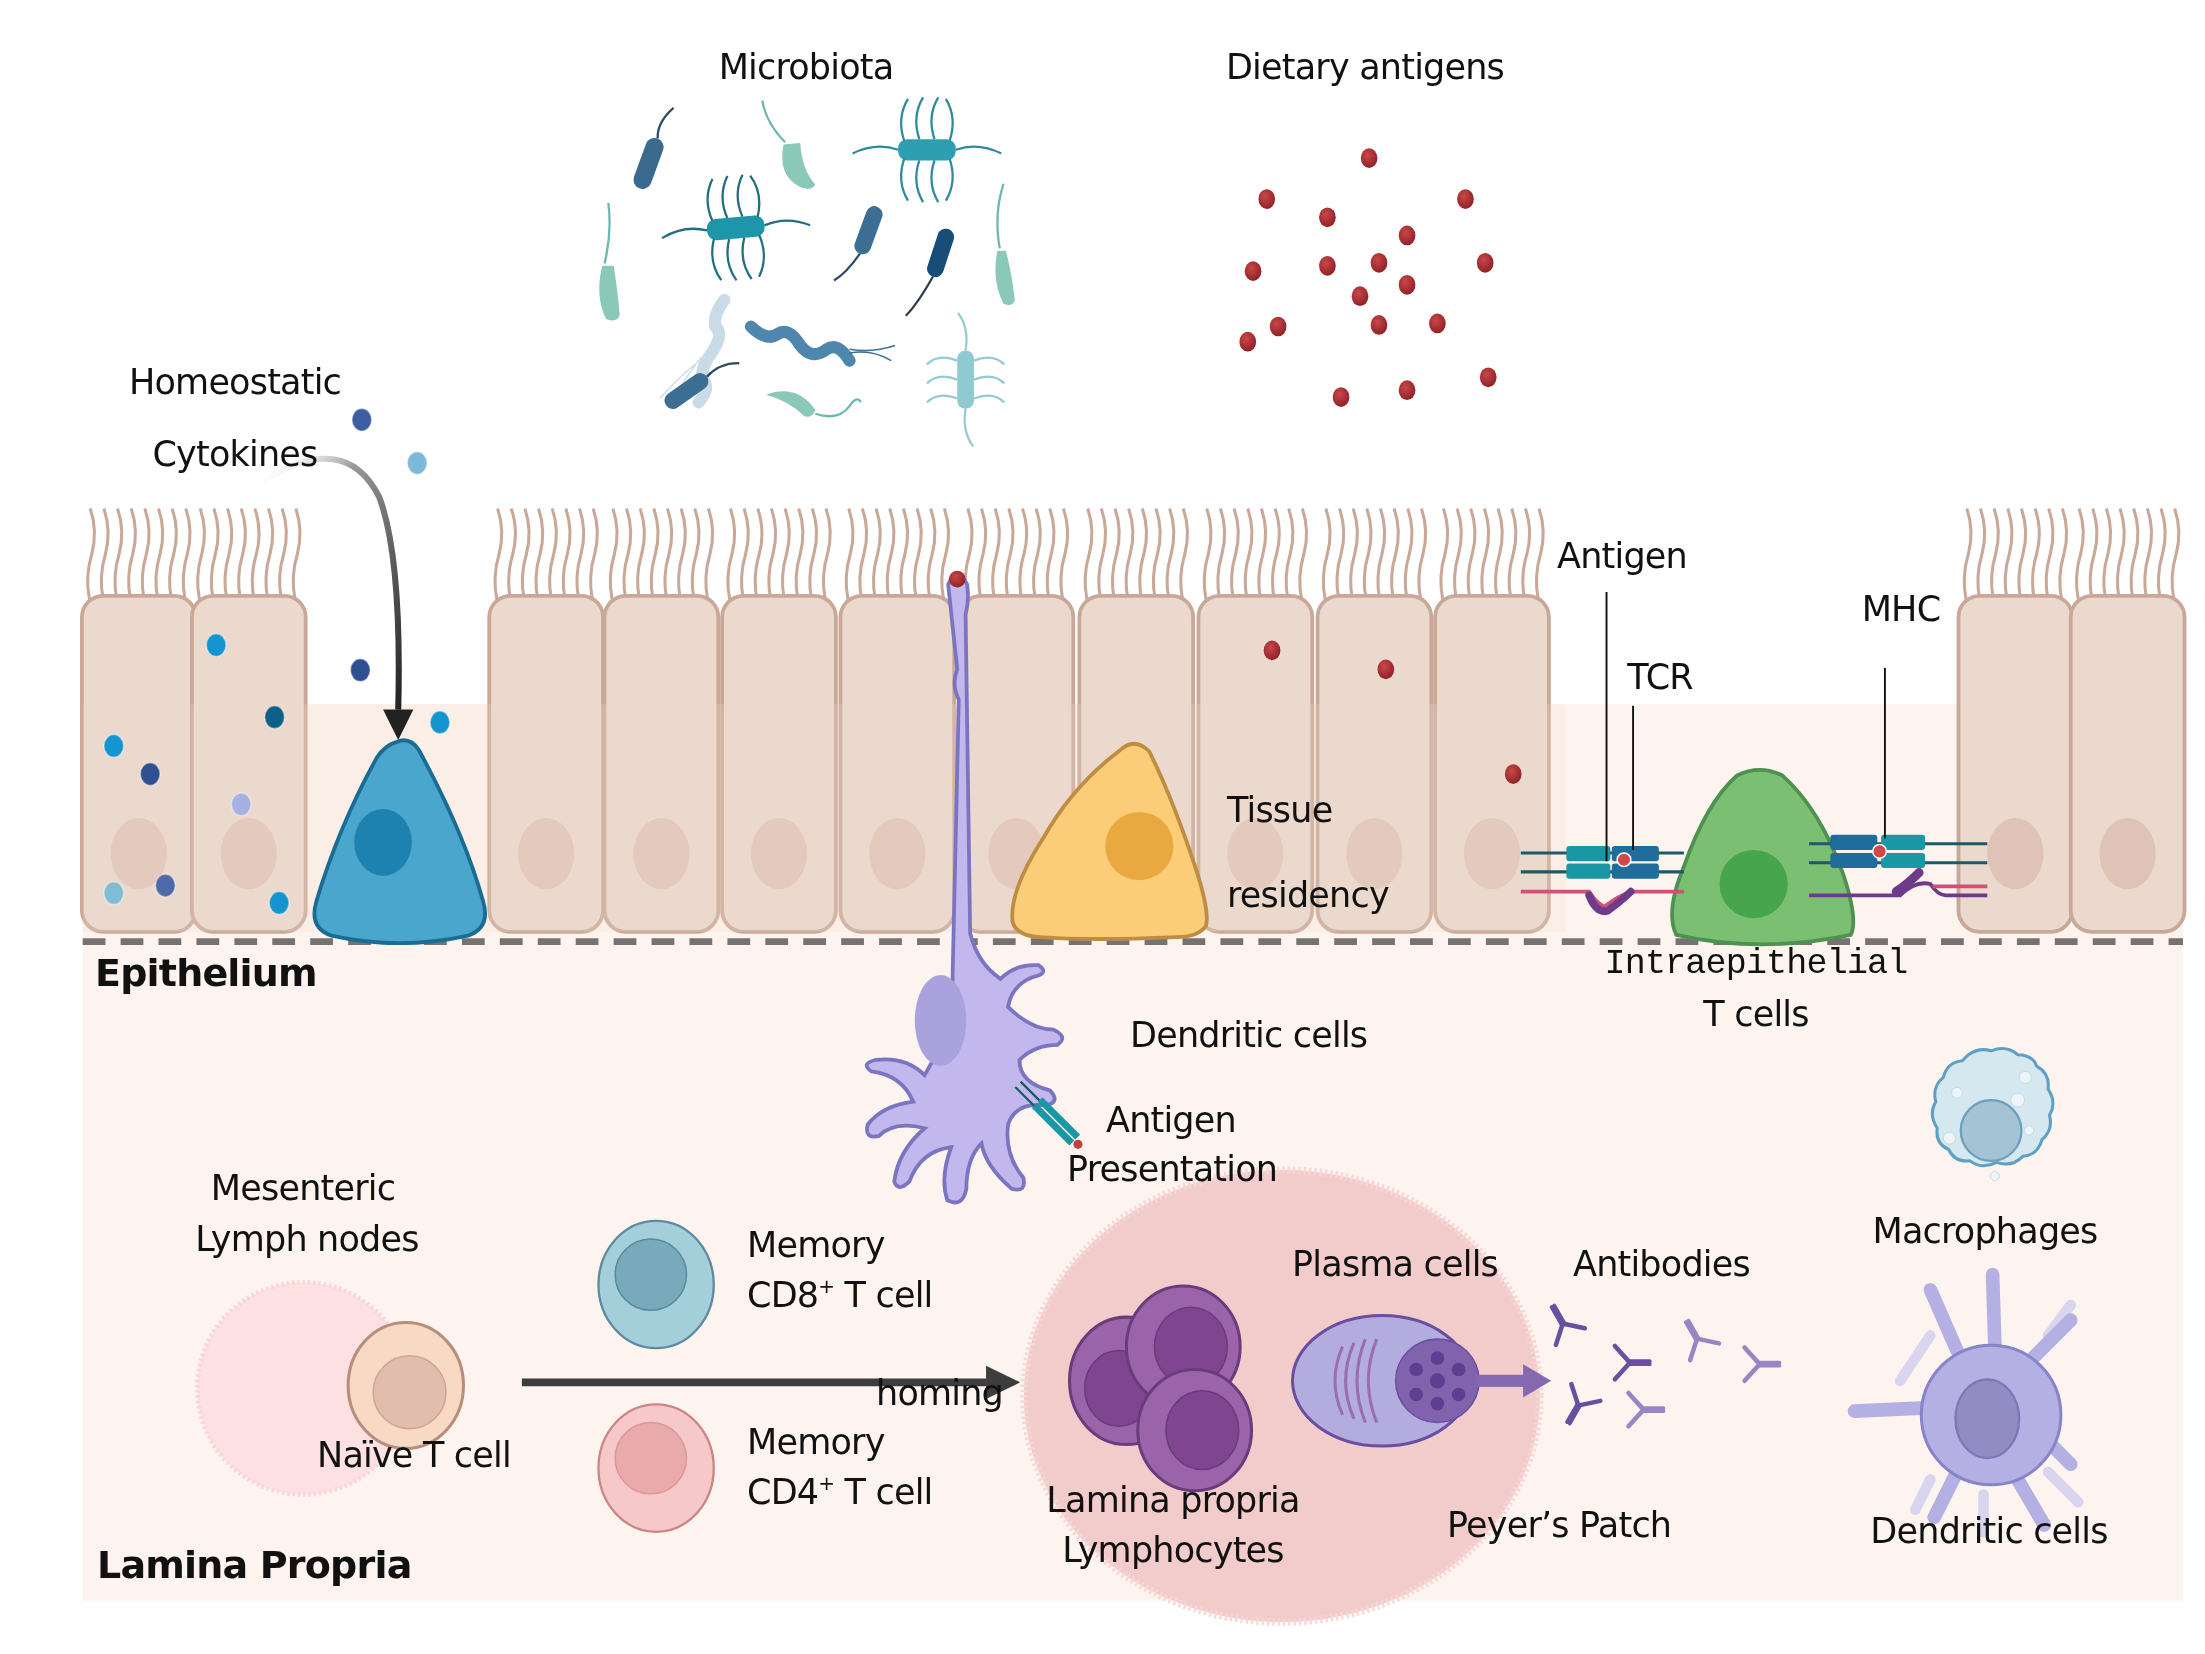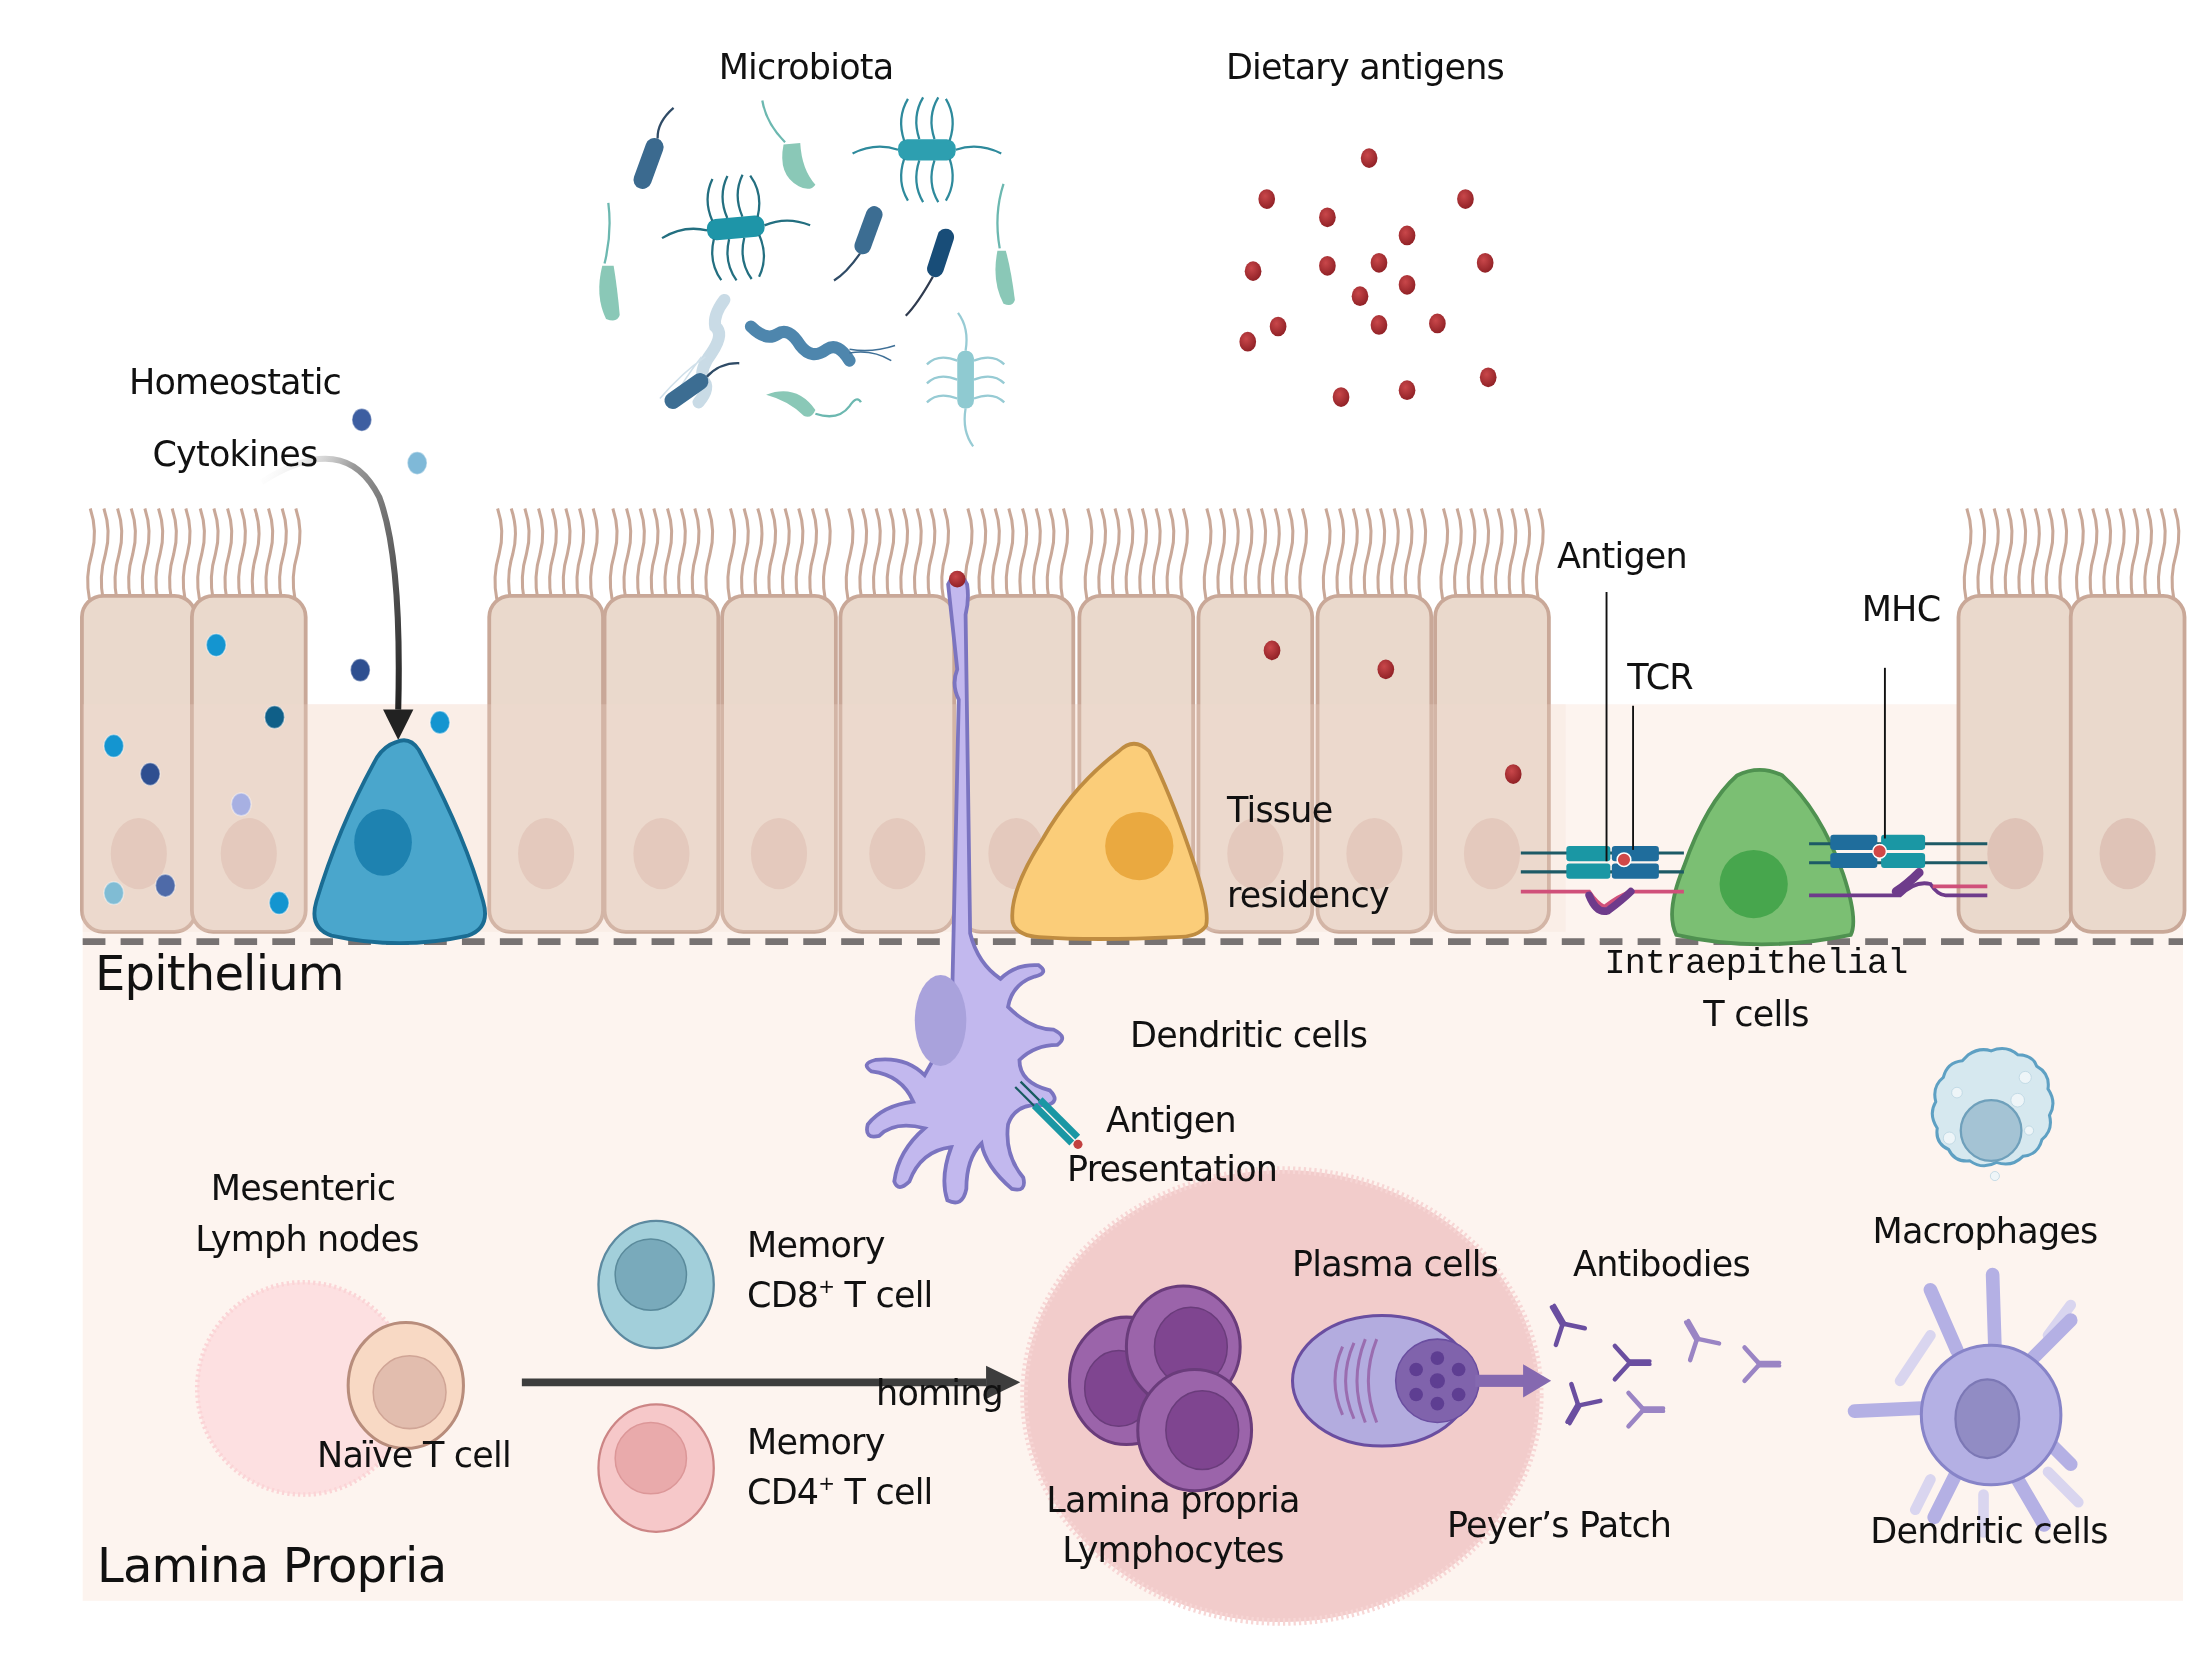--- a/index.html
+++ b/index.html
@@ -1,20 +1,20 @@
 <!DOCTYPE html>
 <html style="font-size:12px"><head>
 <meta charset="utf-8">
 <style>
   html,body{margin:0;padding:0;background:#ffffff;}
   body{width:2205px;height:1655px;position:relative;overflow:hidden;font-family:"Liberation Sans","DejaVu Sans",sans-serif;}
   #stage{position:absolute;left:0;top:0;width:2205px;height:1648px;}
   .lbl{position:absolute;color:#111;font-size:35px;line-height:50px;white-space:nowrap;font-family:"DejaVu Sans","Liberation Sans",sans-serif;letter-spacing:-0.8px;}
   .lbl.center{text-align:center;transform:translateX(-50%);}
-  .lbl.bold{font-weight:normal;font-size:48px;}
+  .lbl.bold{font-weight:bold;font-size:38px;}
   .lbl sup{font-size:20px;vertical-align:13.7px;line-height:0;}
 </style>
 </head>
 <body>
 
 <div id="stage">
 <svg width="2205" height="1655" viewBox="0 0 2907 2181" xmlns="http://www.w3.org/2000/svg" style="position:absolute;left:0;top:0;">
   <defs>
     <linearGradient id="arrowGrad" x1="0" y1="0" x2="1" y2="1">
       <stop offset="0" stop-color="#ffffff" stop-opacity="0"></stop>

